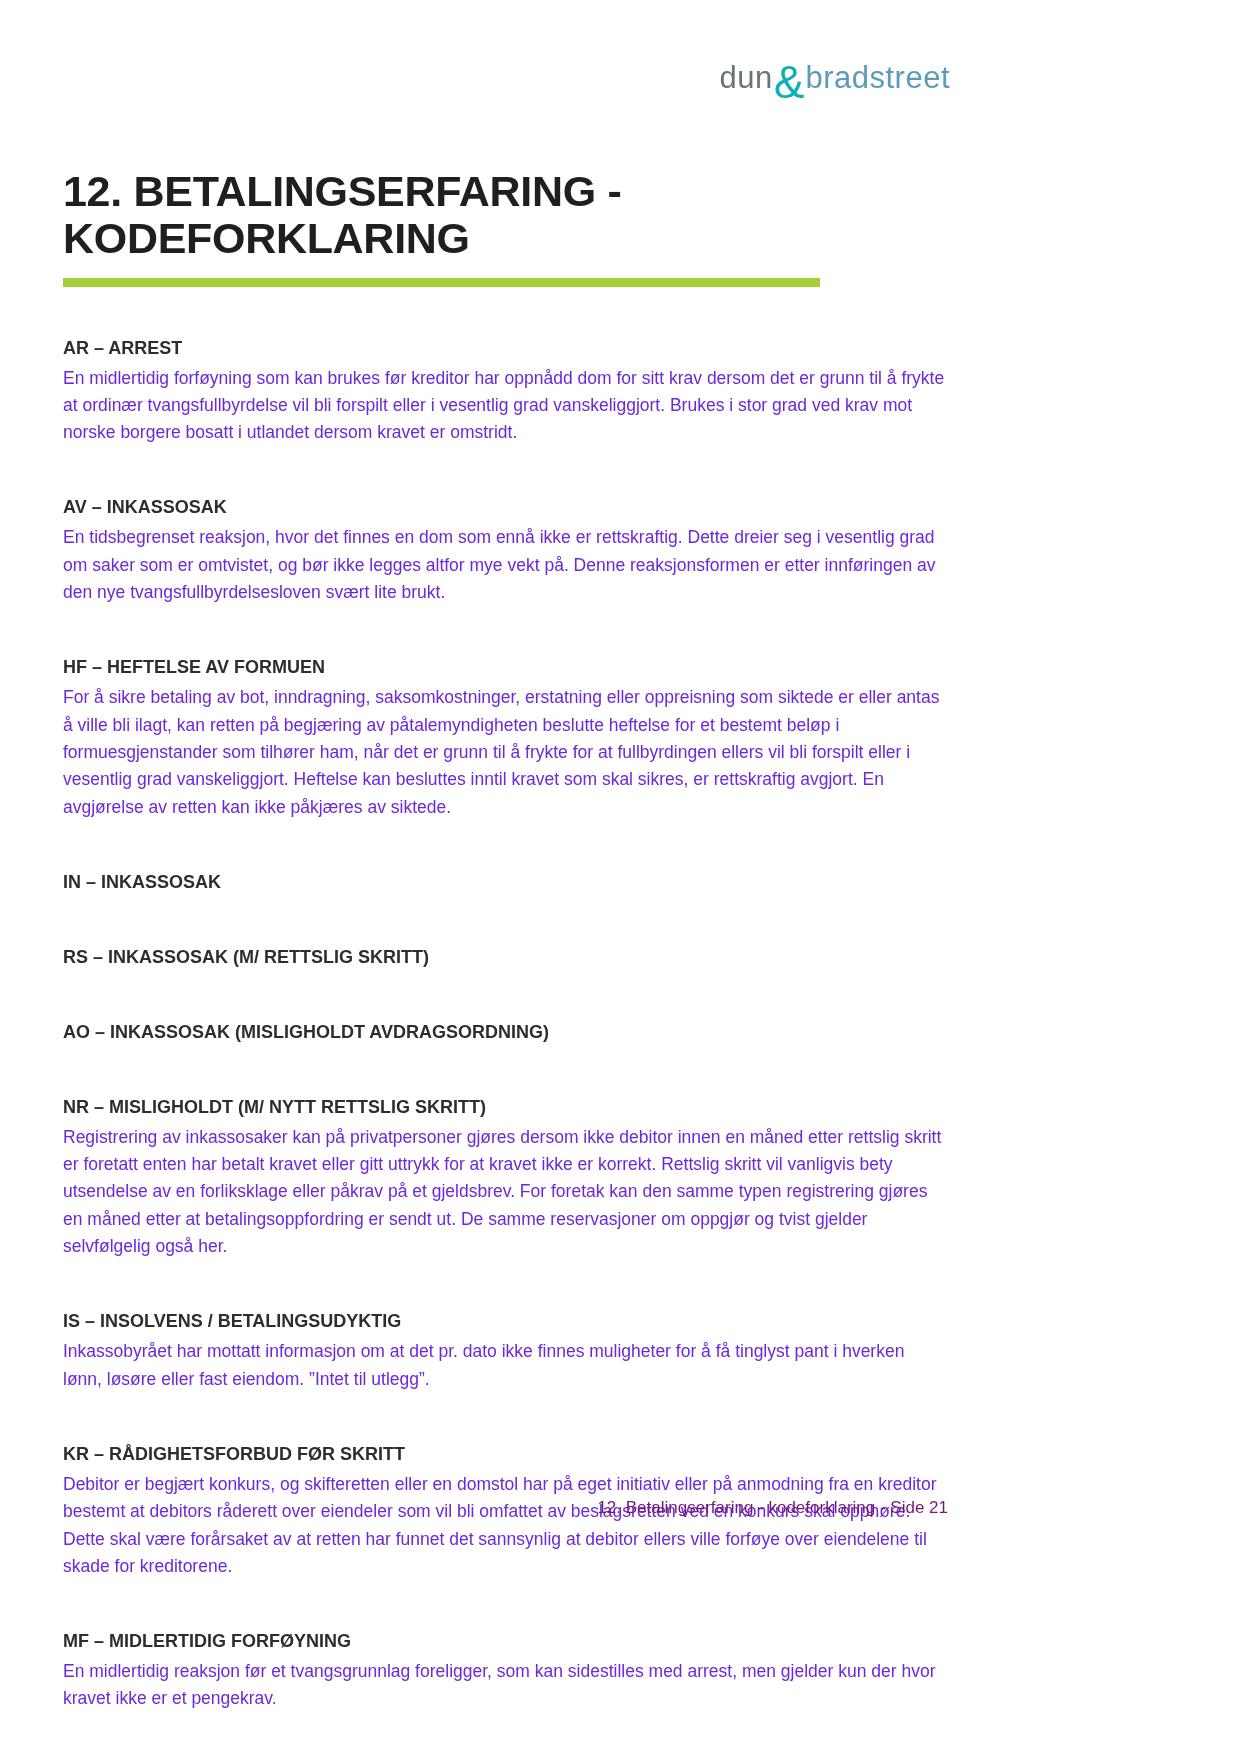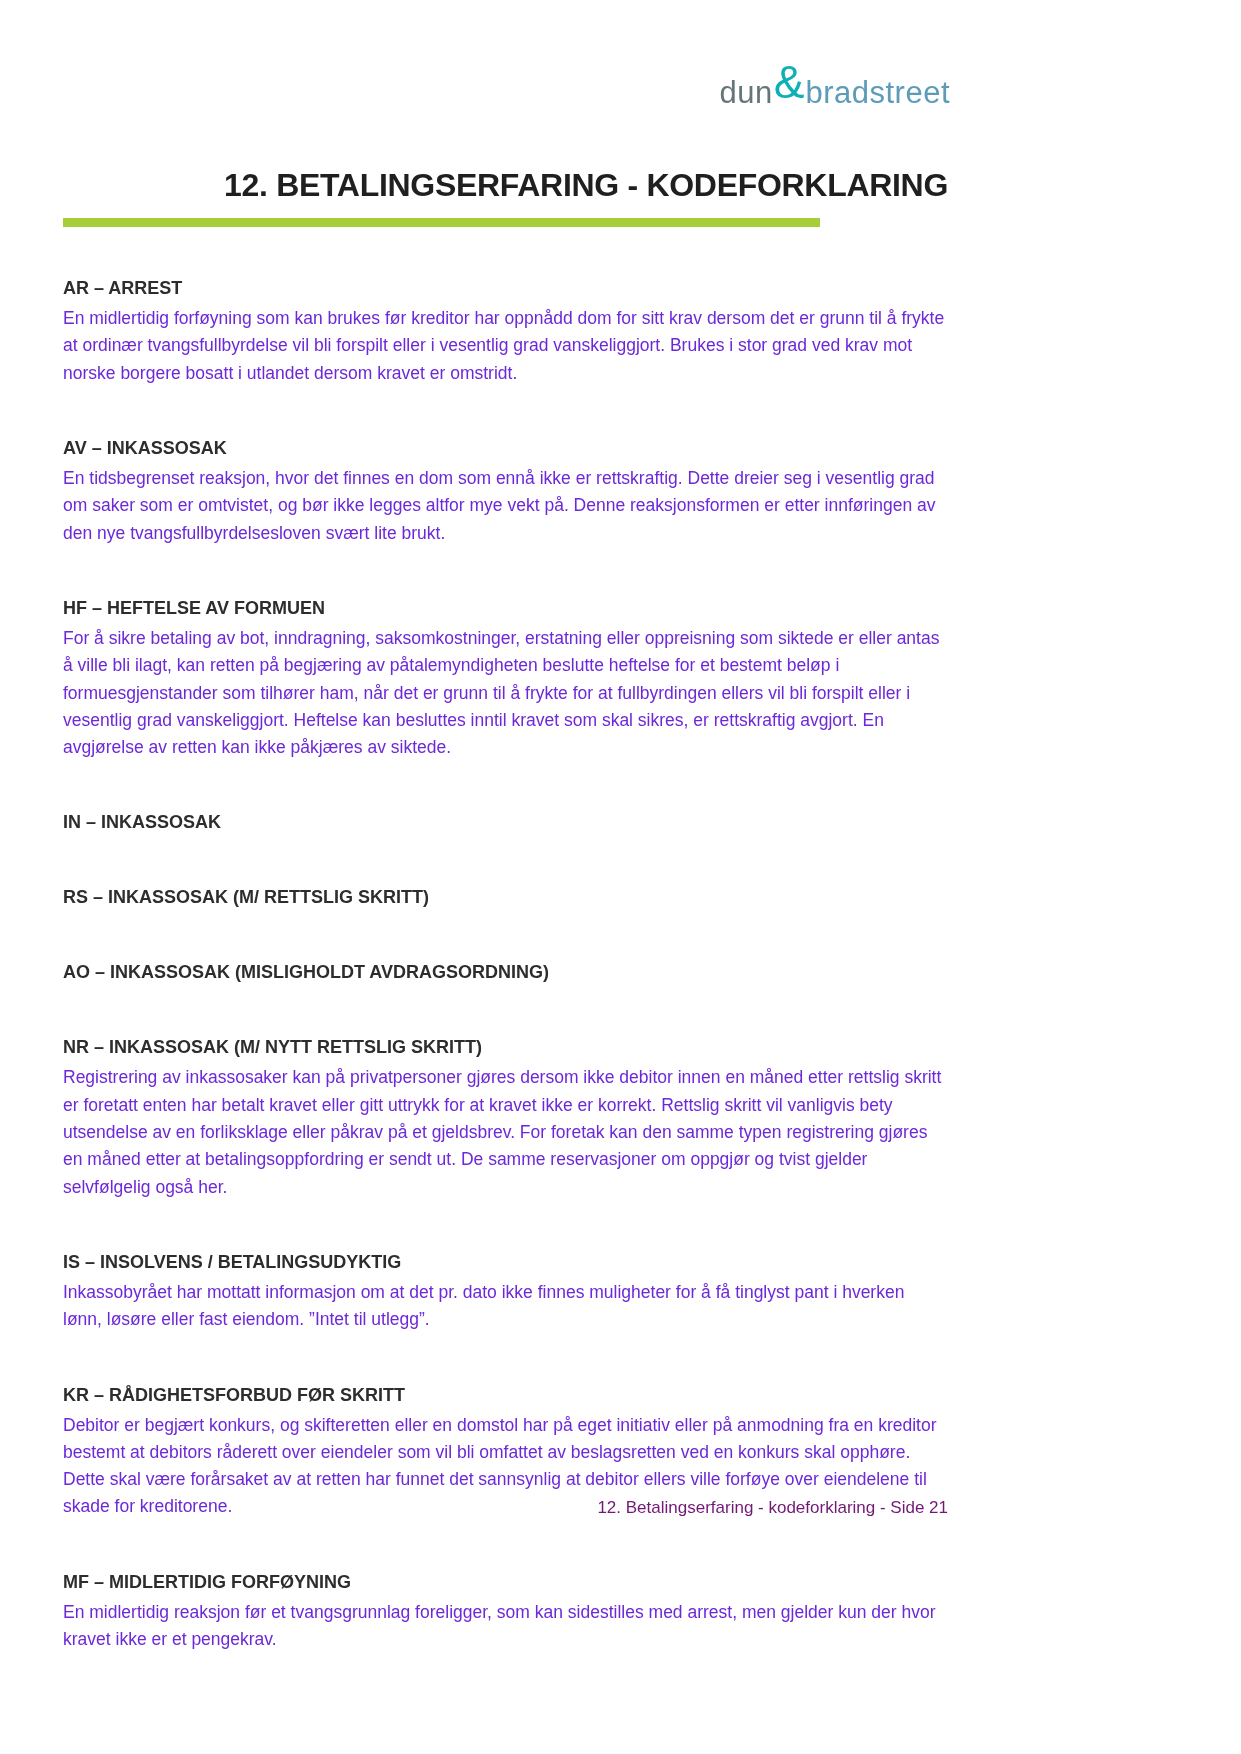--- a/index.html
+++ b/index.html
@@ -15,21 +15,21 @@
     background: #ffffff;
     overflow: hidden;
   }
 
   
   .logo {
     position: absolute;
     top: 62px;
     right: 291px;
     display: flex;
-    align-items: flex-end;
+    align-items: flex-start;
     white-space: nowrap;
   }
   .logo-word {
     font-size: 31px;
     font-weight: 400;
     letter-spacing: 0.5px;
     line-height: 1;
   }
   .logo-dun { color: #67757b; }
   .logo-amp {
@@ -45,26 +45,25 @@
 
   
   .content {
     position: absolute;
     left: 63px;
     top: 168px;
     width: 885px;
   }
 
   .doc-title {
-    font-size: 32px;
+    font-size: 43px;
     line-height: 1.1;
     font-weight: 800;
     color: #1f1f1f;
     letter-spacing: -0.3px;
-    text-align: right;
   }
 
   .title-underline {
     margin-top: 15px;
     width: 757px;
     height: 9px;
     background: #a5ce39;
   }
 
   .category-heading {
@@ -130,21 +129,21 @@
           <p class="section-body">En tidsbegrenset reaksjon, hvor det finnes en dom som ennå ikke er rettskraftig. Dette dreier seg i vesentlig grad om saker som er omtvistet, og bør ikke legges altfor mye vekt på. Denne reaksjonsformen er etter innføringen av den nye tvangsfullbyrdelsesloven svært lite brukt.</p>
         </div>
         <div class="section">
           <div class="section-heading">HF – HEFTELSE AV FORMUEN</div>
           <p class="section-body">For å sikre betaling av bot, inndragning, saksomkostninger, erstatning eller oppreisning som siktede er eller antas å ville bli ilagt, kan retten på begjæring av påtalemyndigheten beslutte heftelse for et bestemt beløp i formuesgjenstander som tilhører ham, når det er grunn til å frykte for at fullbyrdingen ellers vil bli forspilt eller i vesentlig grad vanskeliggjort. Heftelse kan besluttes inntil kravet som skal sikres, er rettskraftig avgjort. En avgjørelse av retten kan ikke påkjæres av siktede.</p>
         </div>
         <div class="section">
           <div class="section-heading">IN – INKASSOSAK</div>
           <div class="section-heading">RS – INKASSOSAK (M/ RETTSLIG SKRITT)</div>
           <div class="section-heading">AO – INKASSOSAK (MISLIGHOLDT AVDRAGSORDNING)</div>
-          <div class="section-heading">NR – INKASSOSAK (M/ NYTT RETTSLIG SKRITT)</div>
+          <div class="section-heading">NR – MISLIGHOLDT (M/ NYTT RETTSLIG SKRITT)</div>
           <p class="section-body">Registrering av inkassosaker kan på privatpersoner gjøres dersom ikke debitor innen en måned etter rettslig skritt er foretatt enten har betalt kravet eller gitt uttrykk for at kravet ikke er korrekt. Rettslig skritt vil vanligvis bety utsendelse av en forliksklage eller påkrav på et gjeldsbrev. For foretak kan den samme typen registrering gjøres en måned etter at betalingsoppfordring er sendt ut. De samme reservasjoner om oppgjør og tvist gjelder selvfølgelig også her.</p>
         </div>
         <div class="section">
           <div class="section-heading">IS – INSOLVENS / BETALINGSUDYKTIG</div>
           <p class="section-body">Inkassobyrået har mottatt informasjon om at det pr. dato ikke finnes muligheter for å få tinglyst pant i hverken lønn, løsøre eller fast eiendom. ”Intet til utlegg”.</p>
         </div>
         <div class="section">
           <div class="section-heading">KR – RÅDIGHETSFORBUD FØR SKRITT</div>
           <p class="section-body">Debitor er begjært konkurs, og skifteretten eller en domstol har på eget initiativ eller på anmodning fra en kreditor bestemt at debitors råderett over eiendeler som vil bli omfattet av beslagsretten ved en konkurs skal opphøre. Dette skal være forårsaket av at retten har funnet det sannsynlig at debitor ellers ville forføye over eiendelene til skade for kreditorene.</p>
         </div>

